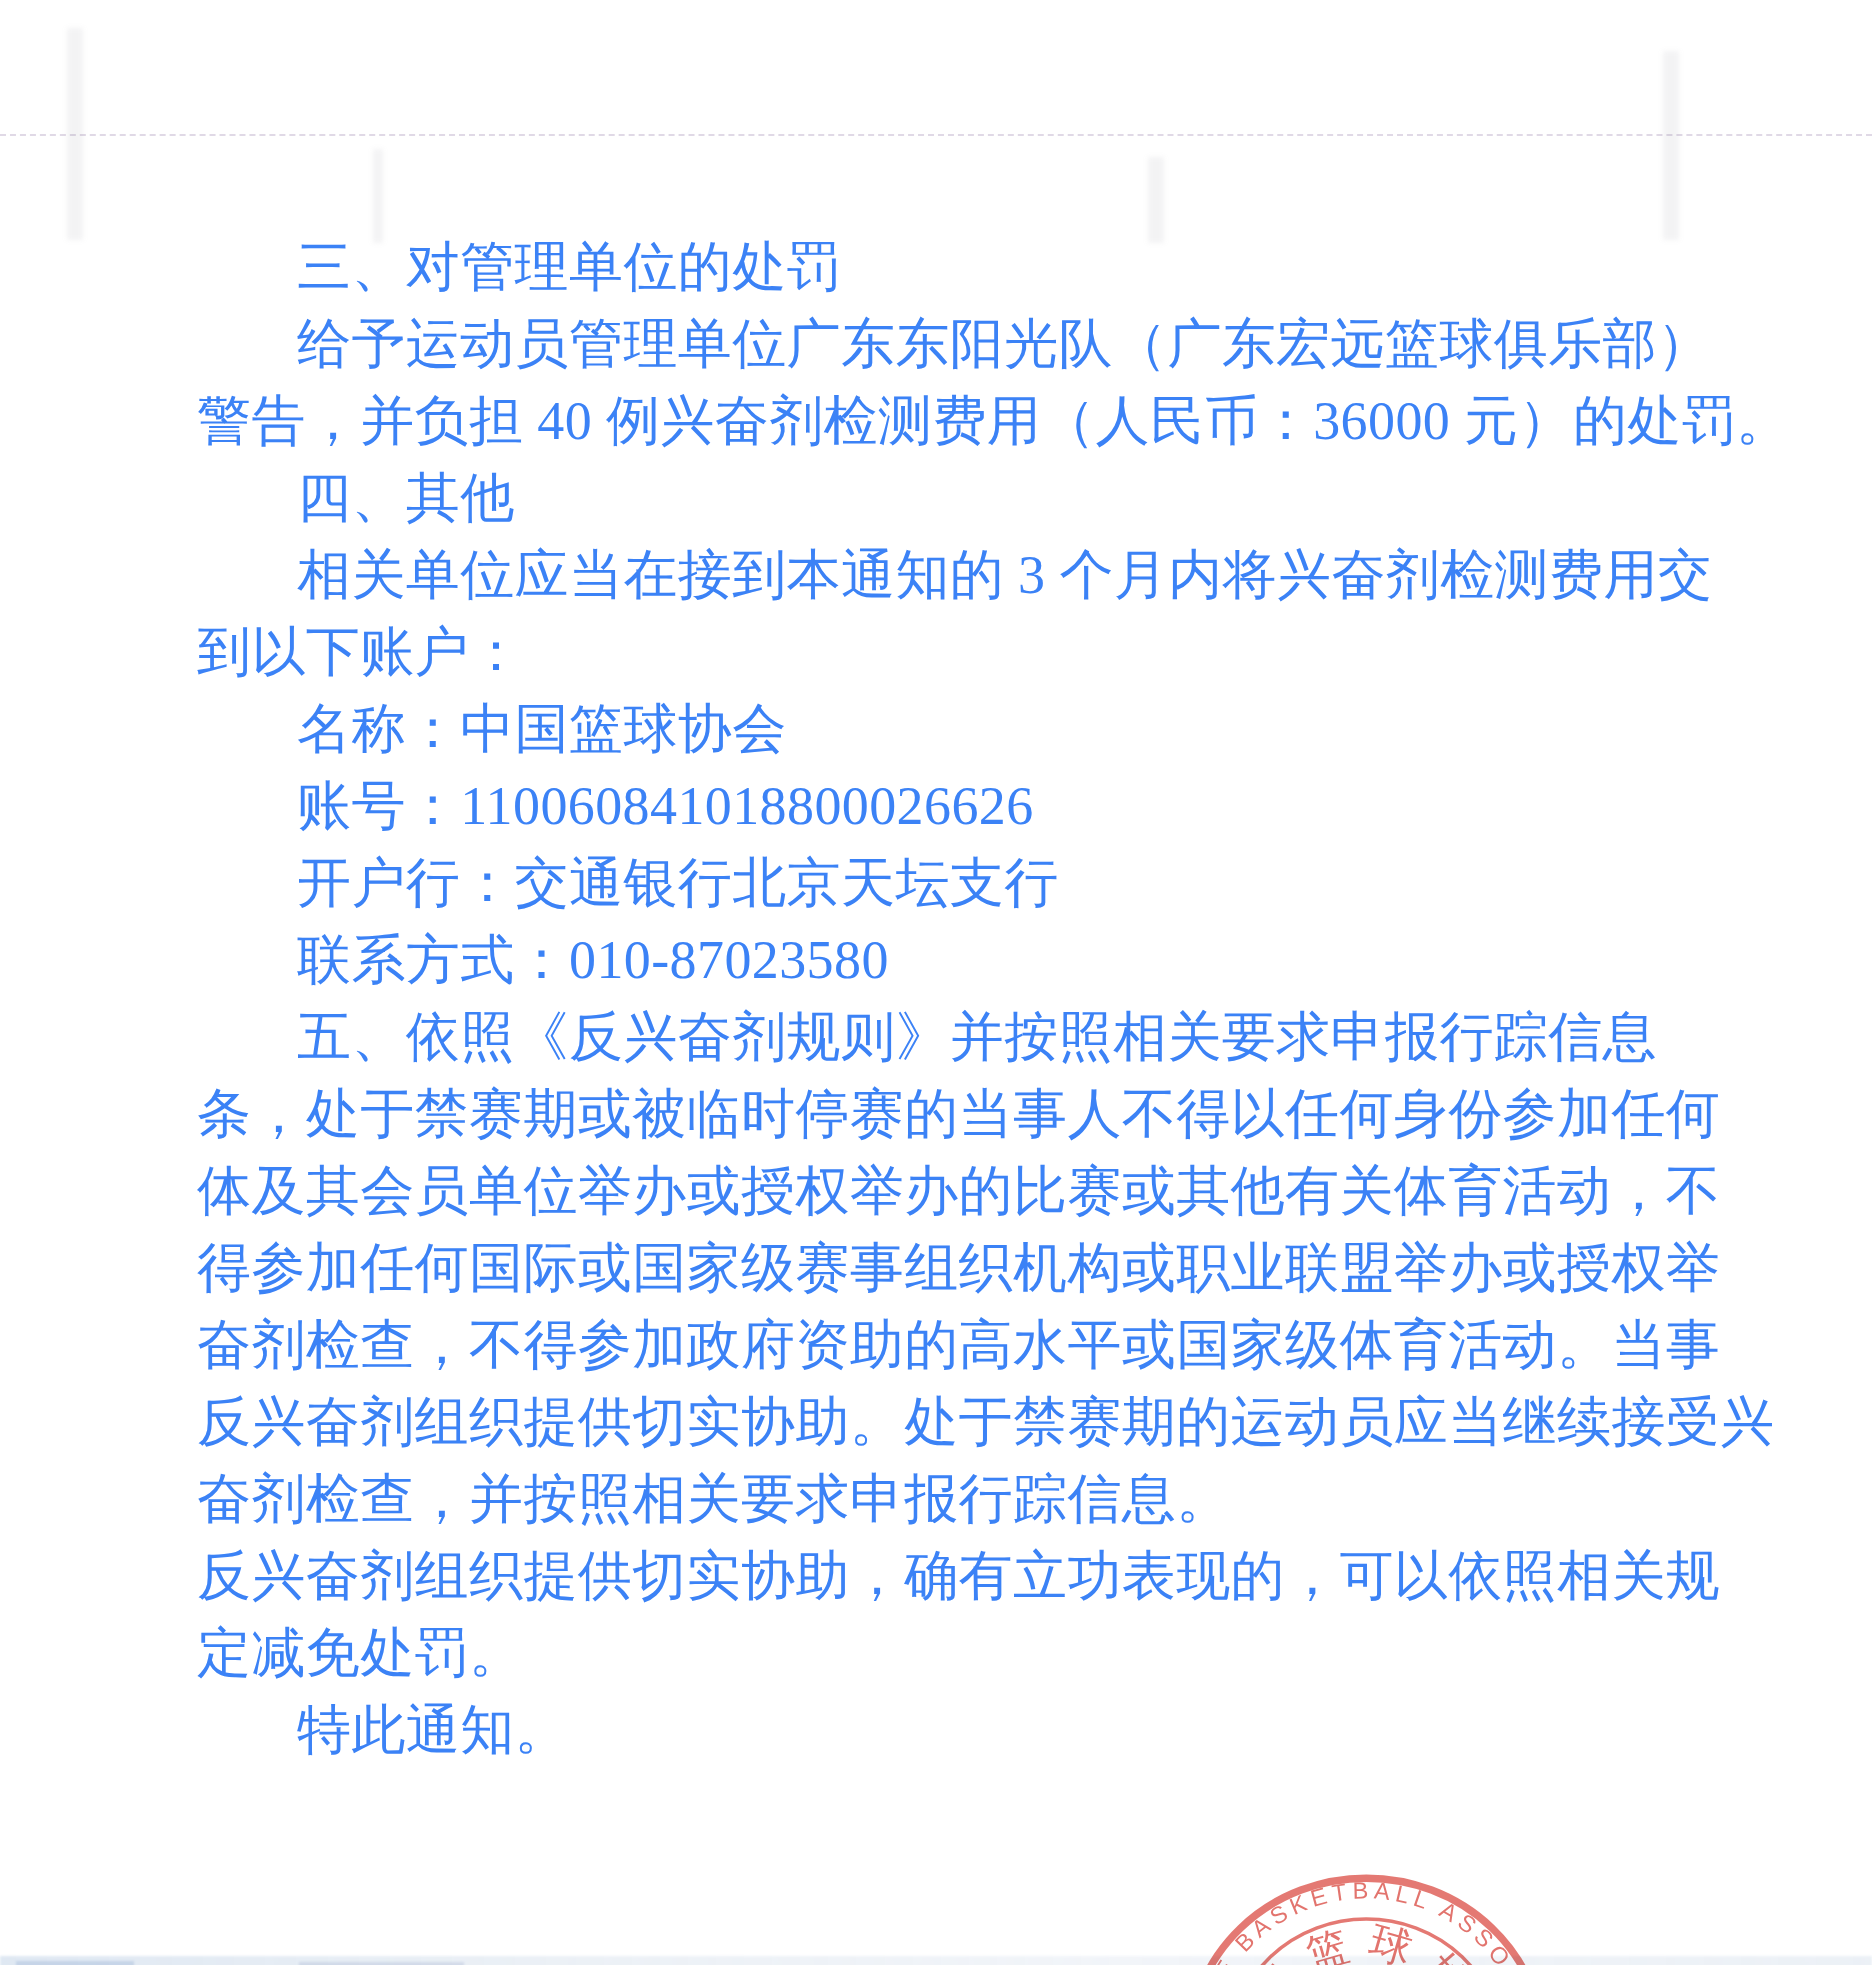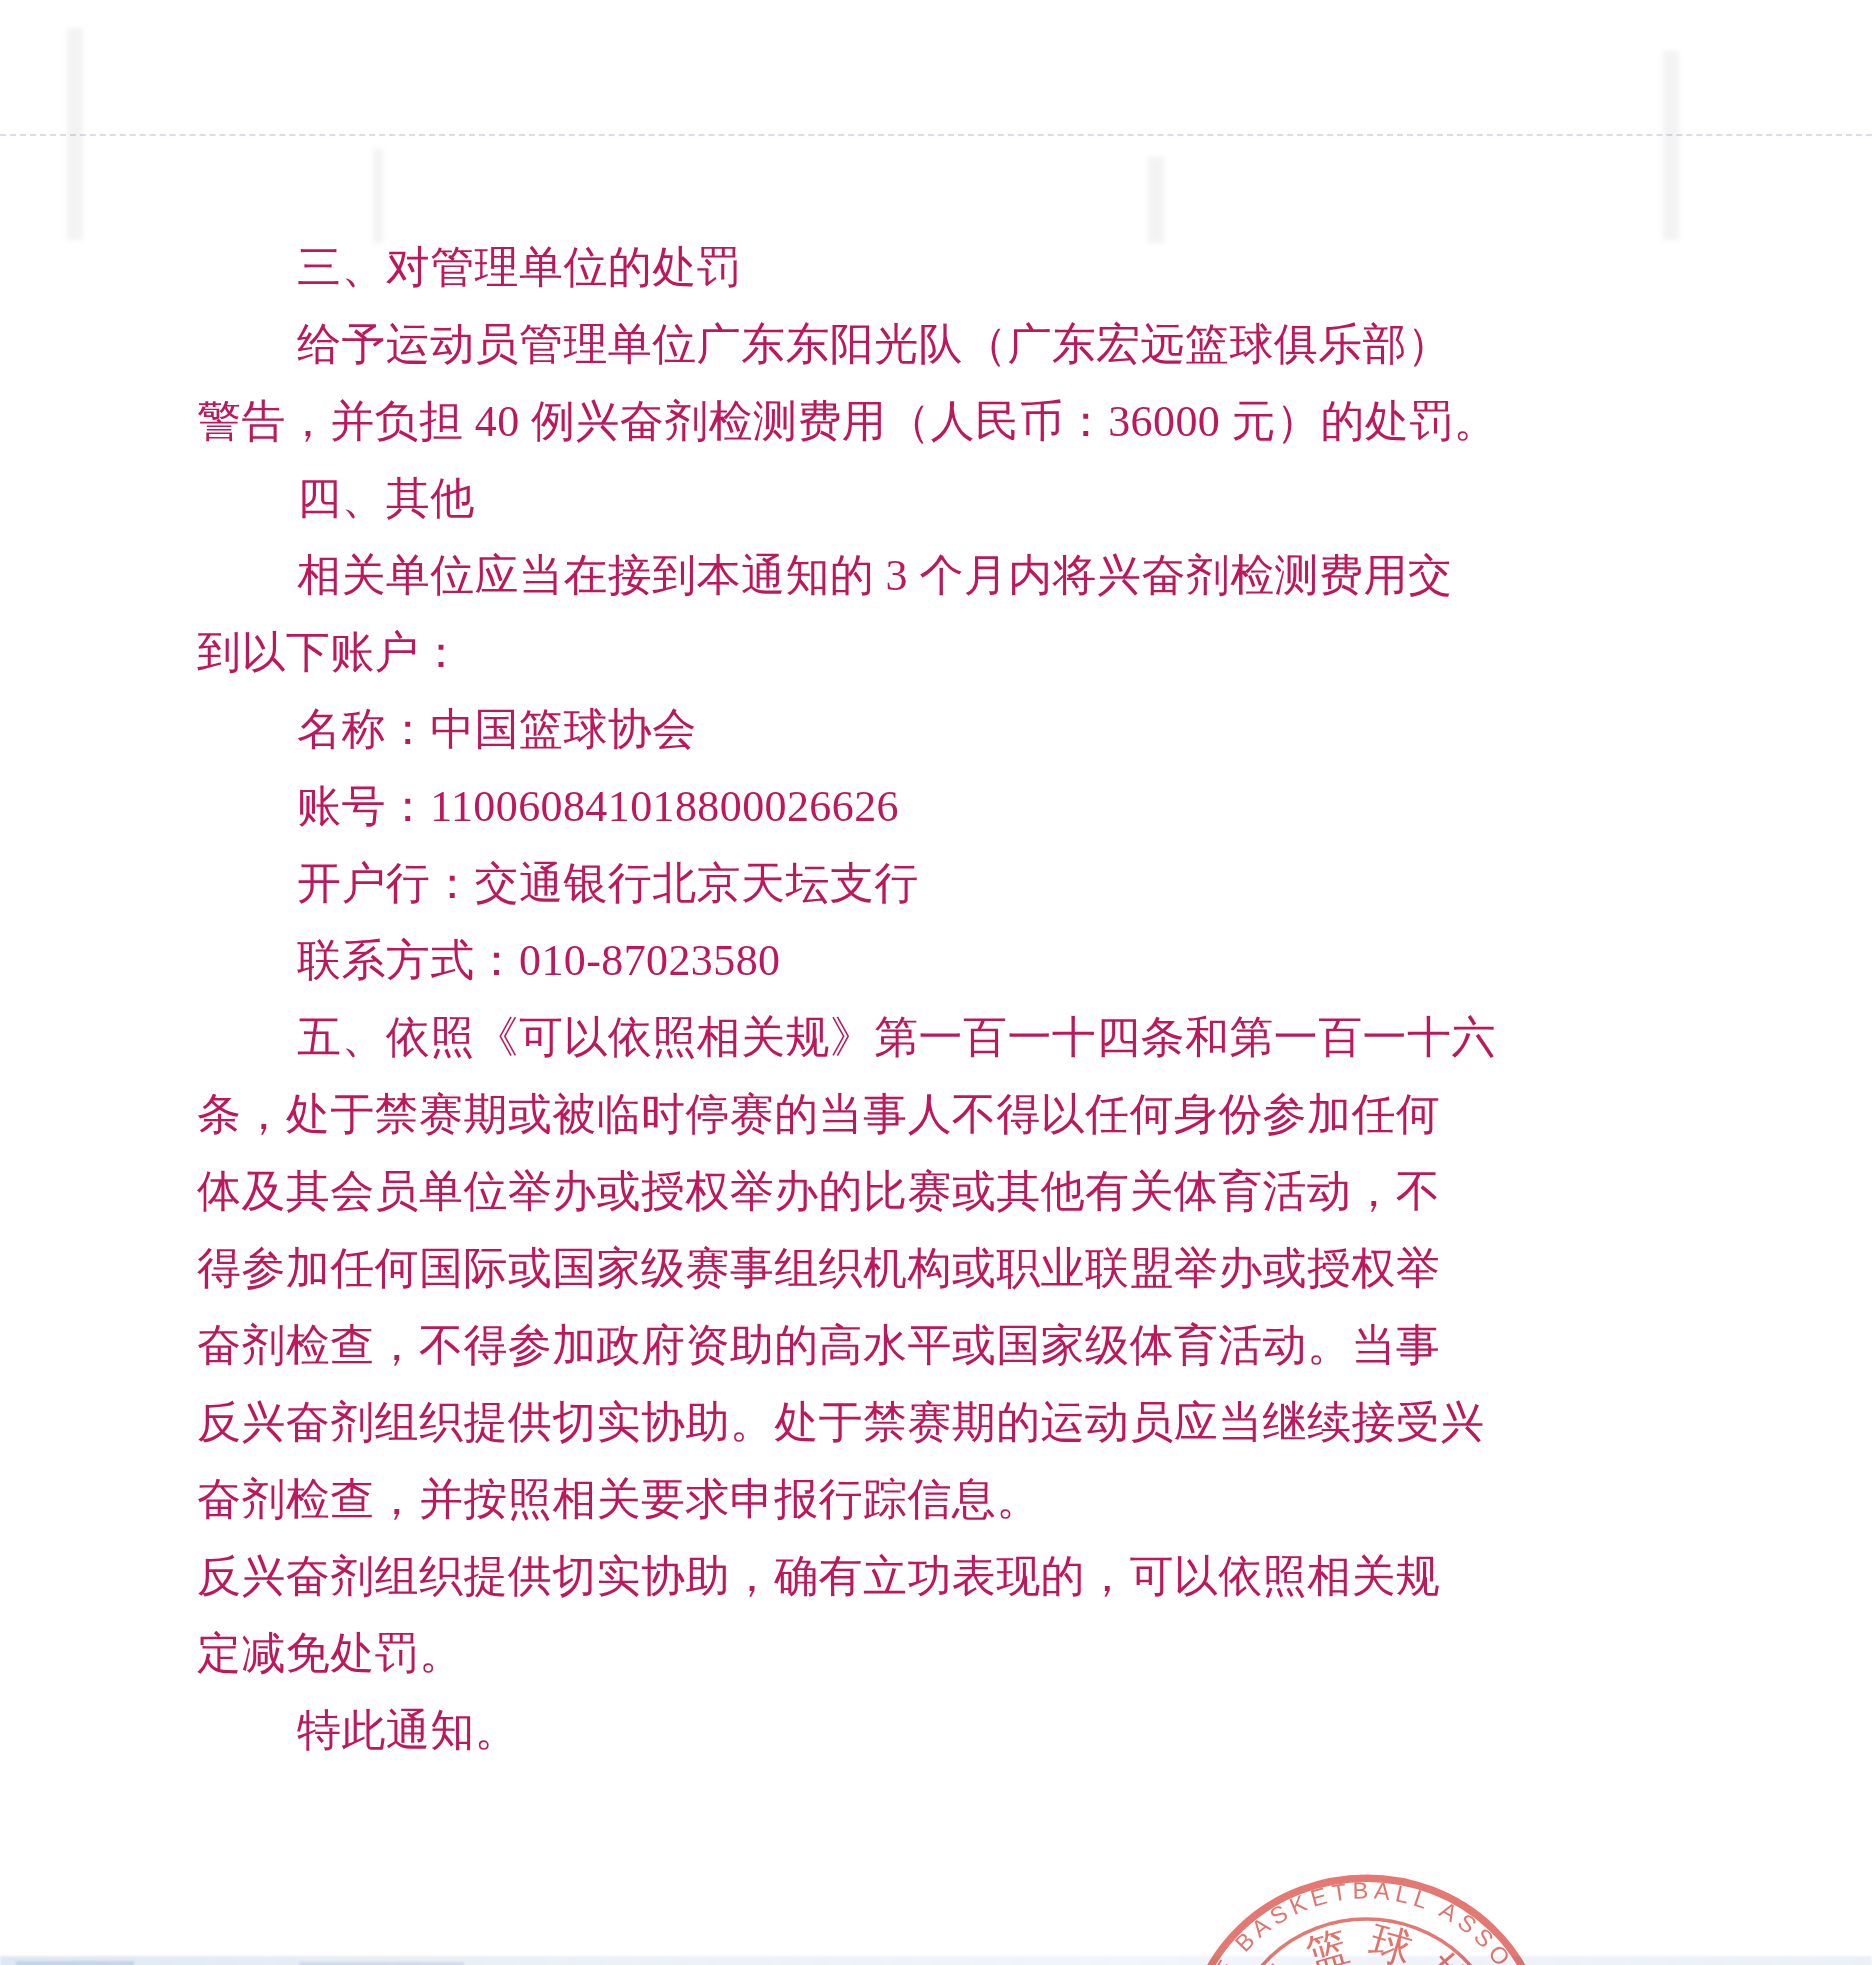--- a/index.html
+++ b/index.html
@@ -21,22 +21,22 @@
   .streak.s3{left:1148px;top:157px;width:15.7px;height:86px;}
   .streak.s4{left:1663px;top:51px;width:15.7px;height:189px;}
   .mid-band{left:0;top:1956px;width:1872px;height:17.3px;
     background:linear-gradient(90deg,rgba(185,205,228,0.45),rgba(205,218,232,0.38) 30%,rgba(212,222,236,0.30) 60%,rgba(205,218,232,0.38));
     filter:blur(1.2px);}
   .mid-dash{left:15.7px;top:1961px;width:118px;height:6.3px;background:rgba(120,150,200,0.25);filter:blur(1.2px);}
   .mid-dash2{left:299px;top:1962px;width:165px;height:4.7px;background:rgba(130,150,190,0.22);filter:blur(1.2px);}
   
   .body-lines{position:absolute;left:197px;top:229px;width:1486px;}
   .line{
-    height:77px;line-height:77px;font-size:44px;
-    white-space:nowrap;letter-spacing:0.4px;color:#be185d;
+    height:77px;line-height:77px;font-size:54px;
+    white-space:nowrap;letter-spacing:0.4px;color:#3b82f6;
   }
   .line.indent{padding-left:100px;}
   
   .stamp{
     position:absolute;left:1181px;top:1870px;width:371px;height:356px;
     mix-blend-mode:multiply;opacity:0.88;filter:blur(0.4px);
     z-index:5;
   }
   .stamp text{font-family:"Liberation Sans","DejaVu Sans",sans-serif;}
   .stamp .cjk{font-family:"Liberation Serif","DejaVu Serif",serif;}
@@ -59,21 +59,21 @@
       <div class="line indent">三、对管理单位的处罚</div>
       <div class="line indent">给予运动员管理单位广东东阳光队（广东宏远篮球俱乐部）</div>
       <div class="line">警告，并负担 40 例兴奋剂检测费用（人民币：36000 元）的处罚。</div>
       <div class="line indent">四、其他</div>
       <div class="line indent">相关单位应当在接到本通知的 3 个月内将兴奋剂检测费用交</div>
       <div class="line">到以下账户：</div>
       <div class="line indent">名称：中国篮球协会</div>
       <div class="line indent">账号：110060841018800026626</div>
       <div class="line indent">开户行：交通银行北京天坛支行</div>
       <div class="line indent">联系方式：010-87023580</div>
-      <div class="line indent">五、依照《可以依照相关规》第一百一十四条和第一百一十六</div>
+      <div class="line indent">五、依照《反兴奋剂规则》并按照相关要求申报行踪信息</div>
       <div class="line">条，处于禁赛期或被临时停赛的当事人不得以任何身份参加任何</div>
       <div class="line">体及其会员单位举办或授权举办的比赛或其他有关体育活动，不</div>
       <div class="line">得参加任何国际或国家级赛事组织机构或职业联盟举办或授权举</div>
       <div class="line">奋剂检查，不得参加政府资助的高水平或国家级体育活动。当事</div>
       <div class="line">反兴奋剂组织提供切实协助。处于禁赛期的运动员应当继续接受兴</div>
       <div class="line">奋剂检查，并按照相关要求申报行踪信息。</div>
       <div class="line">反兴奋剂组织提供切实协助，确有立功表现的，可以依照相关规</div>
       <div class="line">定减免处罚。</div>
       <div class="line indent">特此通知。</div>
     </div>

